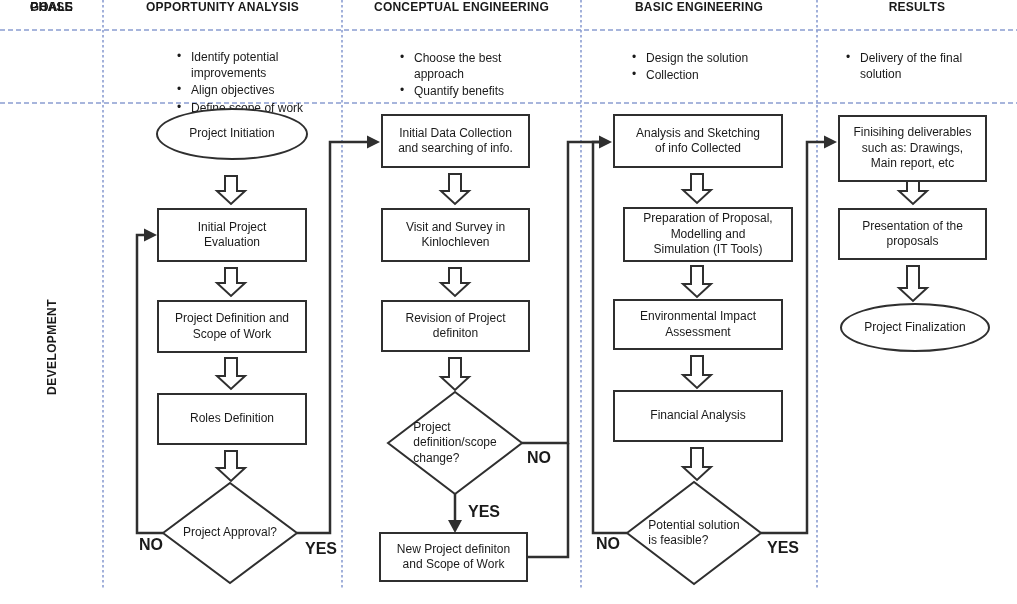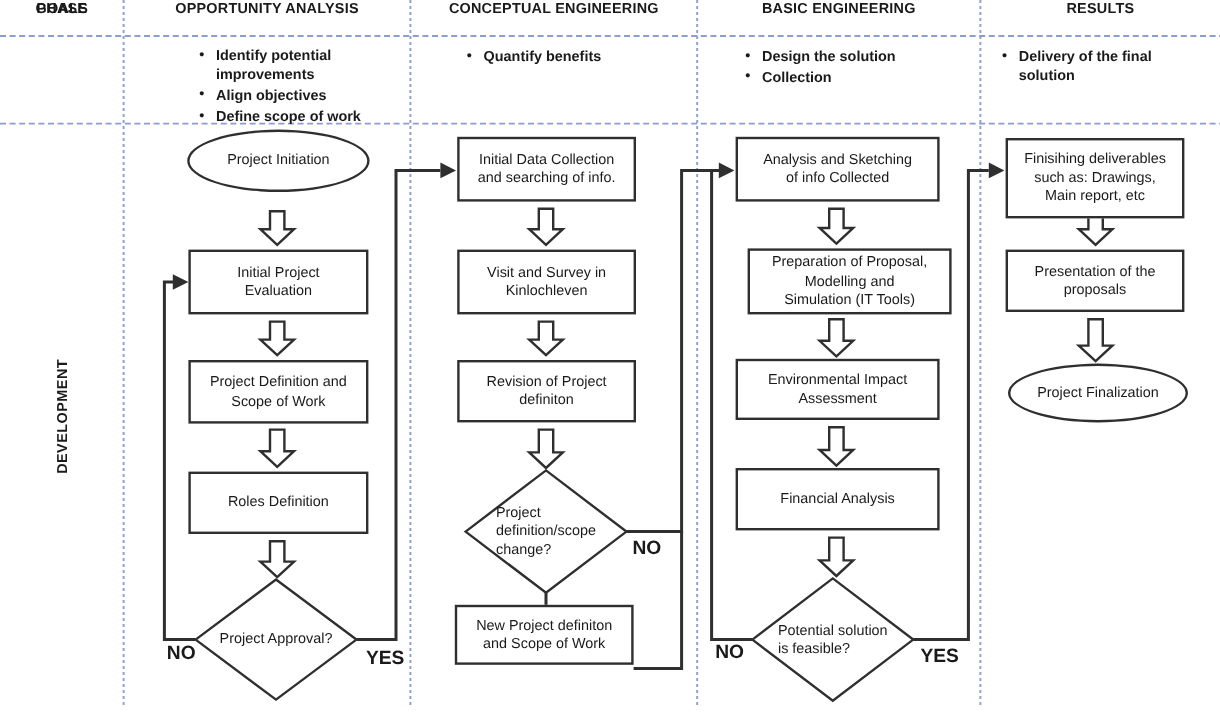--- a/index.html
+++ b/index.html
@@ -39,22 +39,22 @@
     display: flex; align-items: center; justify-content: center;
     font-size: 12px; line-height: 1.28;
     white-space: pre-line;
   }
   .ynlabel {
     position: absolute; z-index: 2;
     font-size: 16px; font-weight: bold;
   }
   .goals-list {
     position: absolute; z-index: 2;
-    margin: 0; padding: 0; list-style: none;
-    font-weight: bold; font-size: 12px; line-height: 1.35;
+    margin: 11px; padding: 0; list-style: none;
+    font-weight: normal; font-size: 12px; line-height: 1.35;
   }
   .goals-list li { position: relative; padding-left: 17px; margin-bottom: 1px; }
   .goals-list li::before { content: "\2022"; position: absolute; left: 3px; top: -1px; }
   .dev-cell {
     position: absolute; left: 0; top: 103px; width: 103px; height: 487px;
     display: flex; align-items: center; justify-content: center; z-index: 2;
   }
   .dev-cell span {
     transform: rotate(-90deg);
     font-weight: bold; font-size: 12px; letter-spacing: 0.4px; white-space: nowrap;
@@ -119,20 +119,21 @@
   <div class="dev-cell">
     <span>DEVELOPMENT</span>
   </div>
 
   <ul class="goals-list" style="left:163px;top:38px;width:150px">
     <li>Identify potential improvements</li>
     <li>Align objectives</li>
     <li>Define scope of work</li>
   </ul>
   <ul class="goals-list" style="left:386px;top:39px;width:150px">
+    <li>Choose the best approach</li>
     <li>Quantify benefits</li>
   </ul>
   <ul class="goals-list" style="left:618px;top:39px;width:160px">
     <li>Design the solution</li>
     <li>Collection</li>
   </ul>
   <ul class="goals-list" style="left:832px;top:39px;width:150px">
     <li>Delivery of the final solution</li>
   </ul>
 
@@ -150,21 +151,21 @@
 and searching of info.</div>
   <div class="node" style="left:381px;top:208px;width:149px;height:54px">Visit and Survey in
 Kinlochleven</div>
   <div class="node" style="left:381px;top:300px;width:149px;height:52px">Revision of Project
 definiton</div>
   <div class="dtext" style="left:388px;top:392px;width:134px;height:102px">Project
 definition/scope
 change?</div>
   <div class="ynlabel" style="left:527px;top:449px">NO</div>
   <div class="ynlabel" style="left:468px;top:503px">YES</div>
-  <div class="node" style="left:379px;top:504px;width:149px;height:50px">New Project definiton
+  <div class="node" style="left:379px;top:532px;width:149px;height:50px">New Project definiton
 and Scope of Work</div>
 
   <div class="node" style="left:613px;top:114px;width:170px;height:54px">Analysis and Sketching
 of info Collected</div>
   <div class="node" style="left:623px;top:207px;width:170px;height:55px">Preparation of Proposal,
 Modelling and
 Simulation (IT Tools)</div>
   <div class="node" style="left:613px;top:299px;width:170px;height:51px">Environmental Impact
 Assessment</div>
   <div class="node" style="left:613px;top:390px;width:170px;height:52px">Financial Analysis</div>

